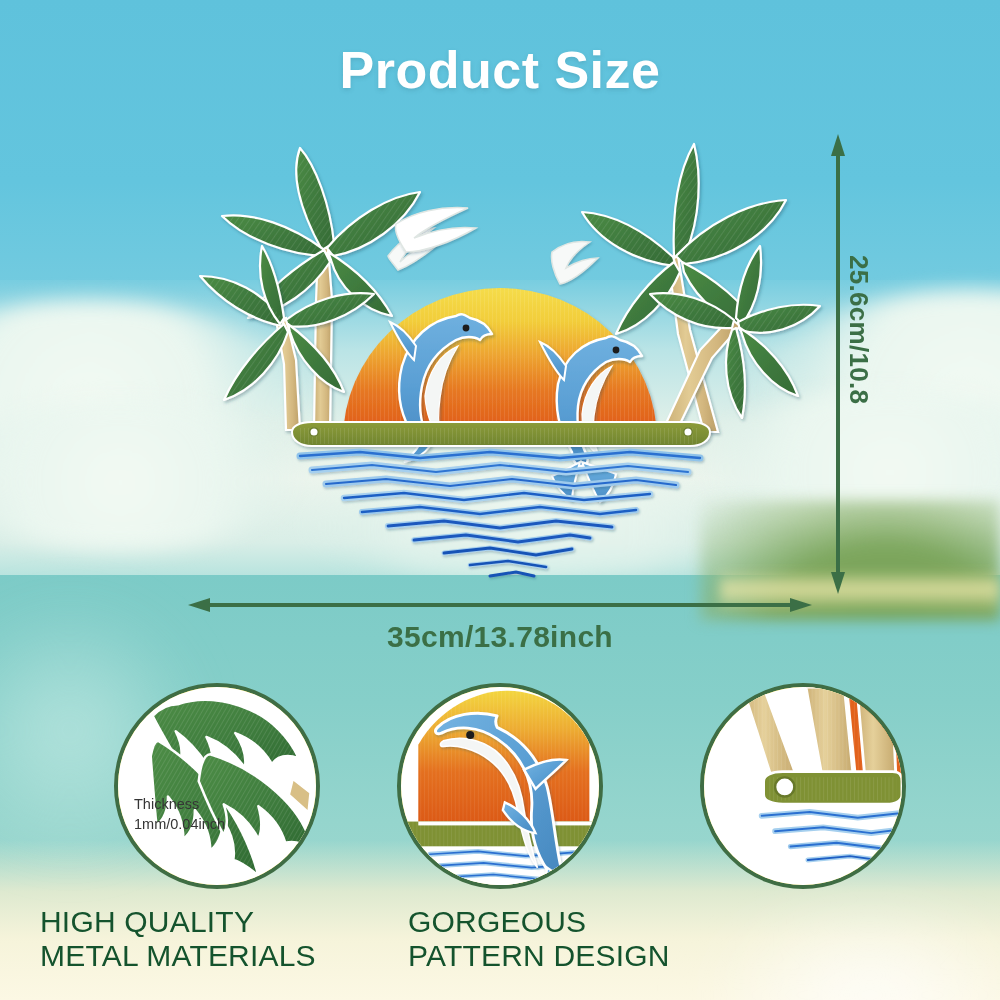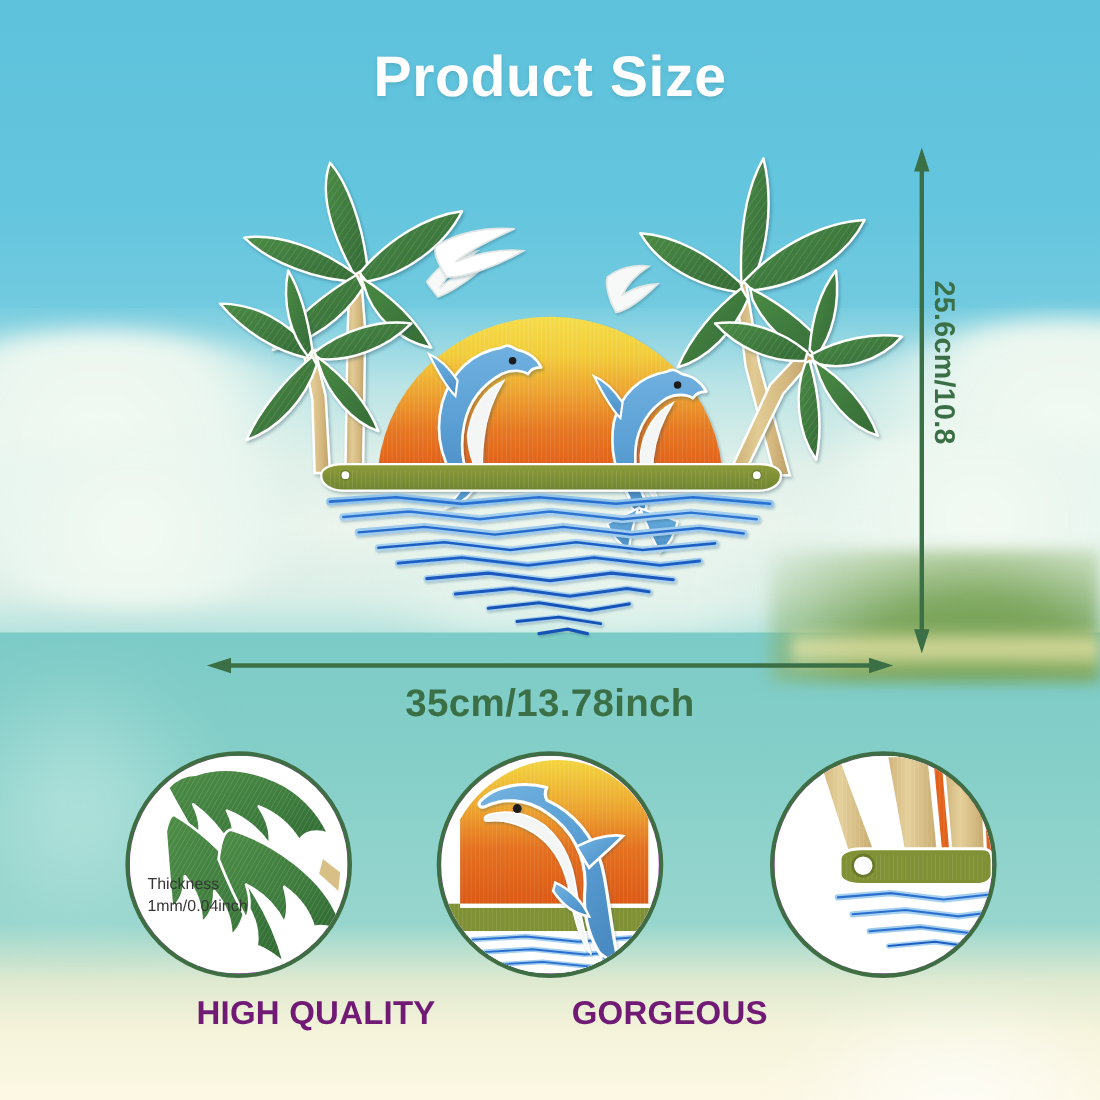--- a/index.html
+++ b/index.html
@@ -89,21 +89,21 @@
     text-shadow: 0 2px 4px rgba(60,130,150,0.30);
   }
 
   
   .dim-h-label {
     position: absolute;
     left: 0; top: 620px;
     width: 1000px;
     text-align: center;
     color: #3b6f46;
-    font-size: 35px;
+    font-size: 30px;
     font-weight: bold;
     letter-spacing: 0.3px;
   }
   .dim-v-label {
     position: absolute;
     left: 843px;
     top: 255px;
     color: #3b6f46;
     font-size: 26px;
     font-weight: bold;
@@ -112,42 +112,42 @@
     white-space: nowrap;
   }
 
   
   .circle {
     position: absolute;
     width: 206px; height: 206px;
     border-radius: 50%;
     border: 4px solid #3f6d44;
     overflow: hidden;
-    background: #d946ef;
+    background: #fde047;
     box-sizing: border-box;
   }
   .circle-inner { position: absolute; left: 0; top: 0; width: 100%; height: 100%; }
 
   .thick-note {
     position: absolute;
     left: 16px;
     top: 108px;
     color: #353535;
     font-size: 14.5px;
     line-height: 1.35;
     white-space: nowrap;
     z-index: 6;
   }
 
   .caption {
     position: absolute;
-    text-align: right;
-    color: #701a75;
+    text-align: left;
+    color: #14532d;
     font-size: 30px;
-    font-weight: bold;
+    font-weight: normal;
     line-height: 1.12;
     letter-spacing: 0.2px;
   }
 </style>
 </head>
 <body>
 
 <div id="stage">
 
   <div class="bg-sky"></div>
@@ -531,20 +531,22 @@
         <path d="M 90 166 L 138 162 L 186 168" stroke="#9ecaec" stroke-width="5.5"></path>
         <path d="M 90 166 L 138 162 L 186 168" stroke="#2a6fd0" stroke-width="2"></path>
         <path d="M 108 180 L 152 176 L 196 182" stroke="#a9d2ef" stroke-width="5"></path>
         <path d="M 108 180 L 152 176 L 196 182" stroke="#1f5fc4" stroke-width="2"></path>
       </g>
     </svg>
   </div>
 
   <div class="caption" style="left:40px; top:905px; width:356px;">
     <div>HIGH QUALITY</div>
+    <div>METAL MATERIALS</div>
   </div>
 
   <div class="caption" style="left:408px; top:905px; width:290px;">
     <div>GORGEOUS</div>
+    <div>PATTERN DESIGN</div>
   </div>
 
 
 </div>
 
 </body></html>

